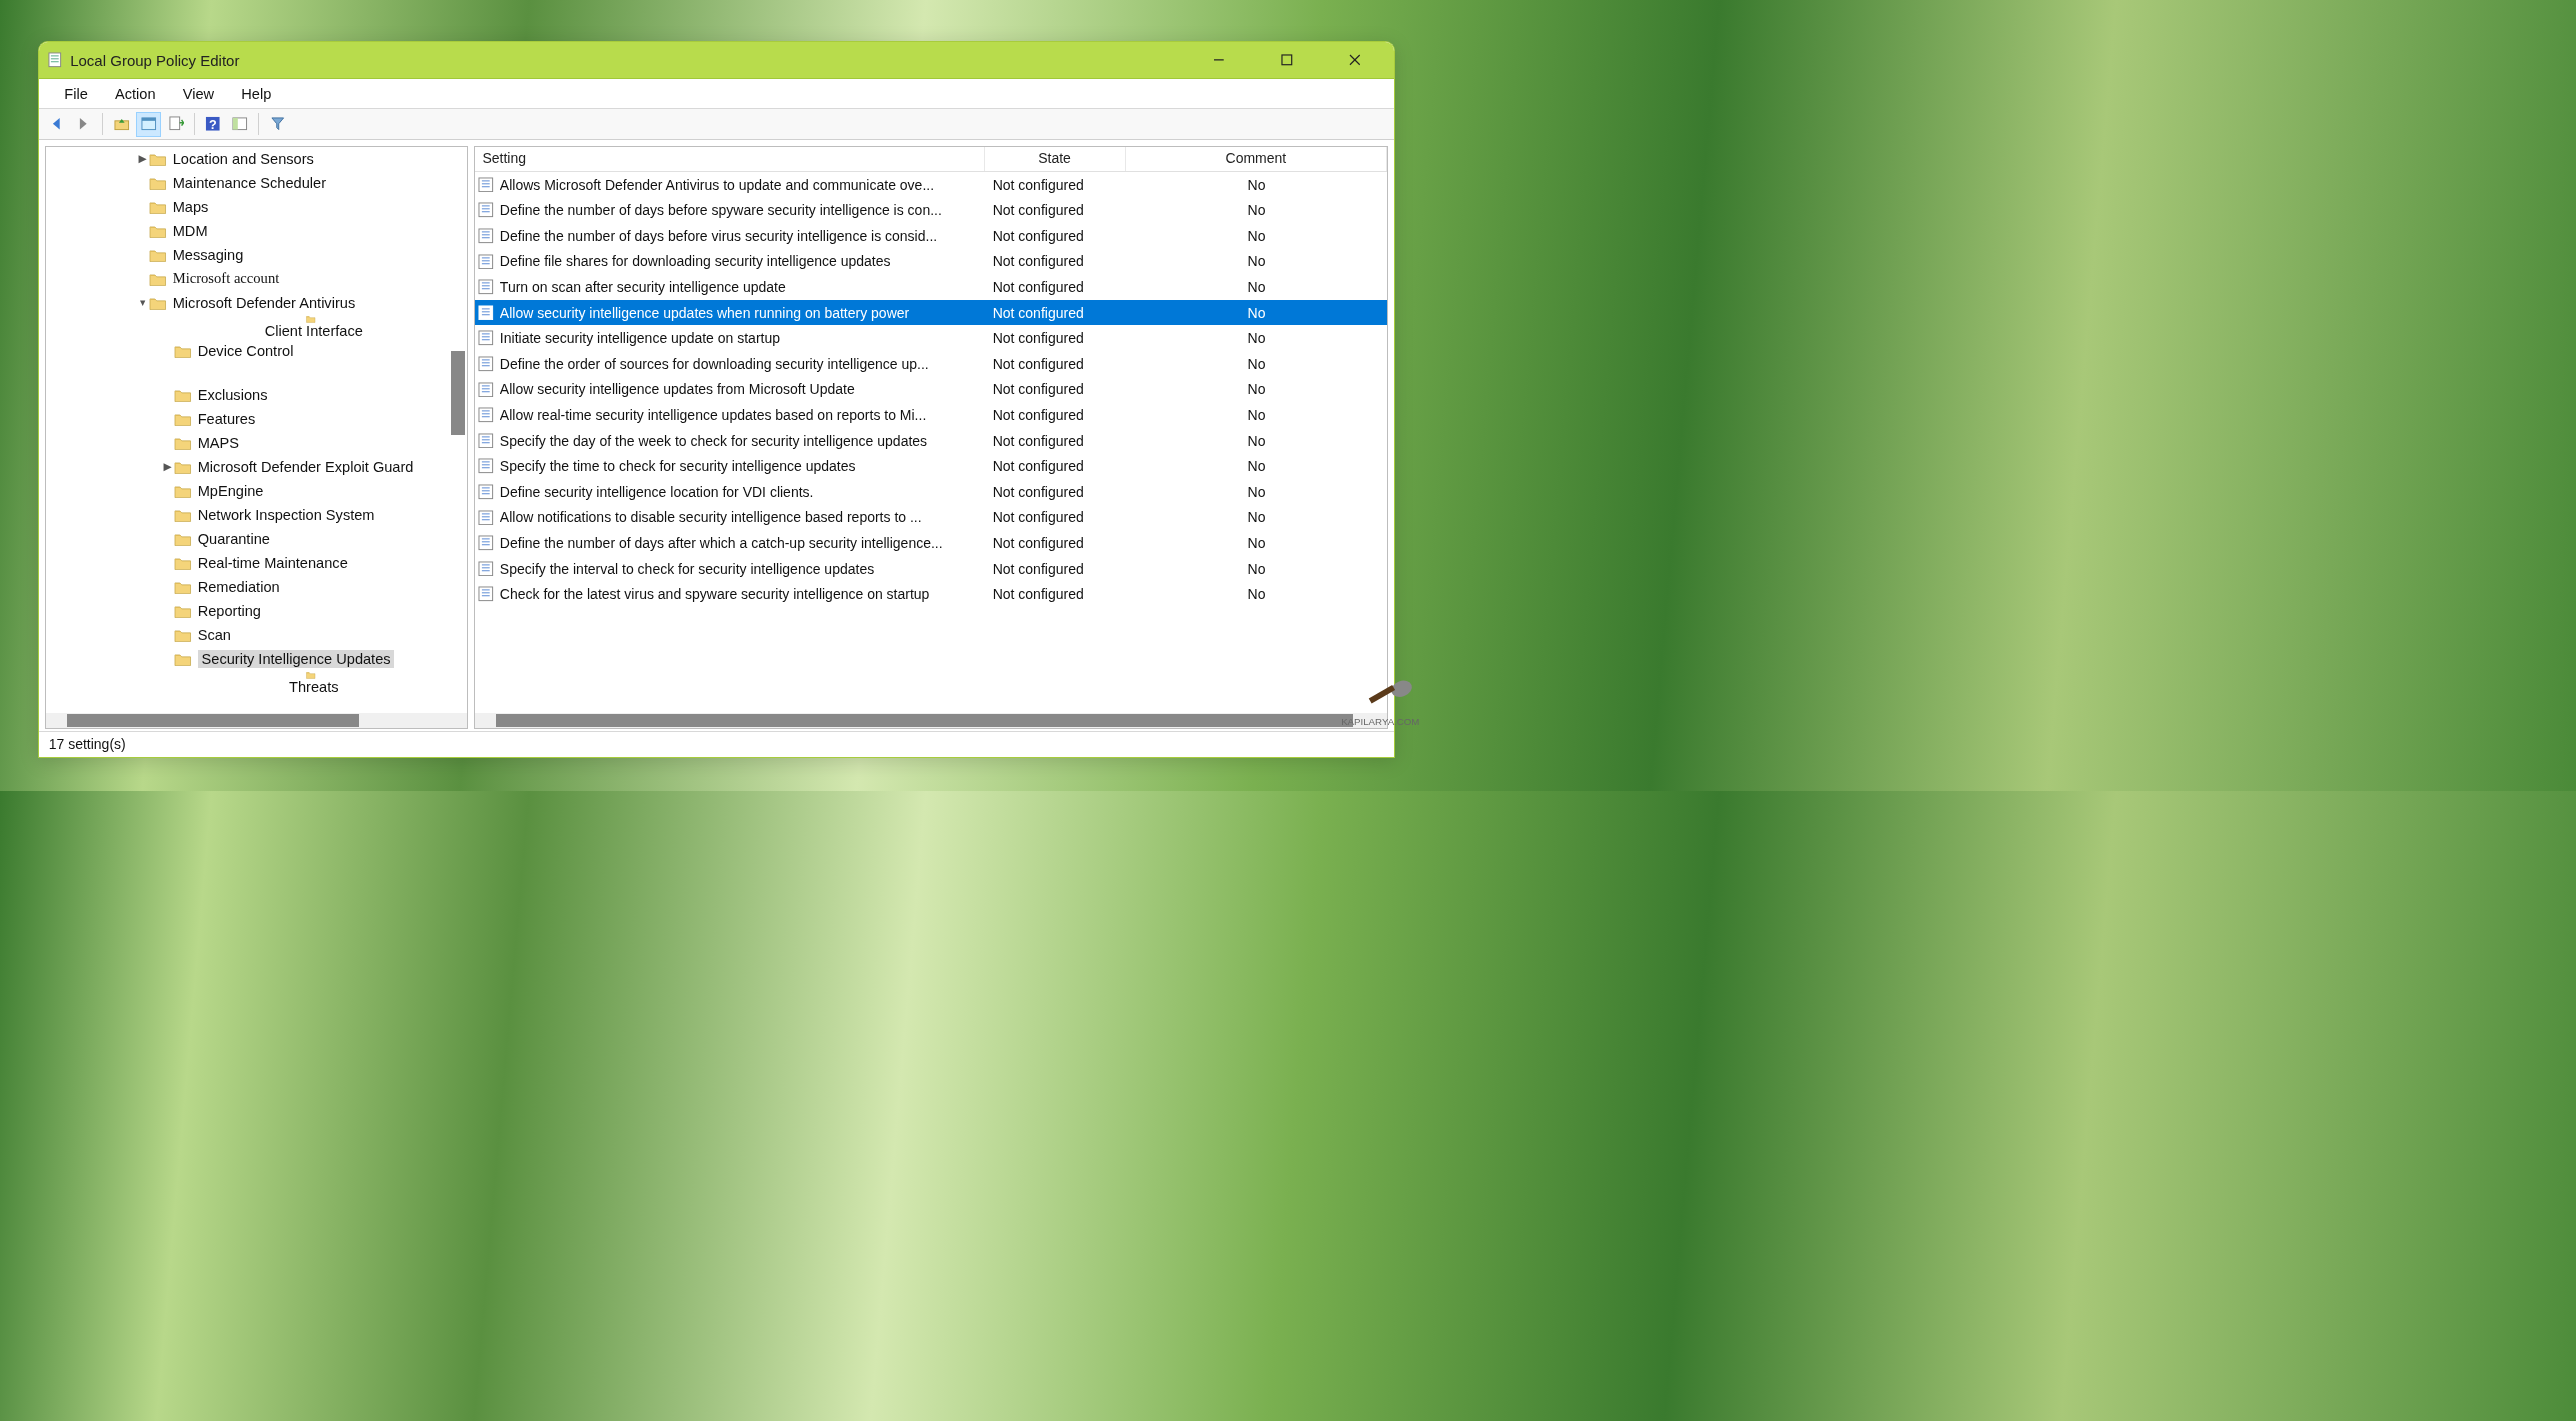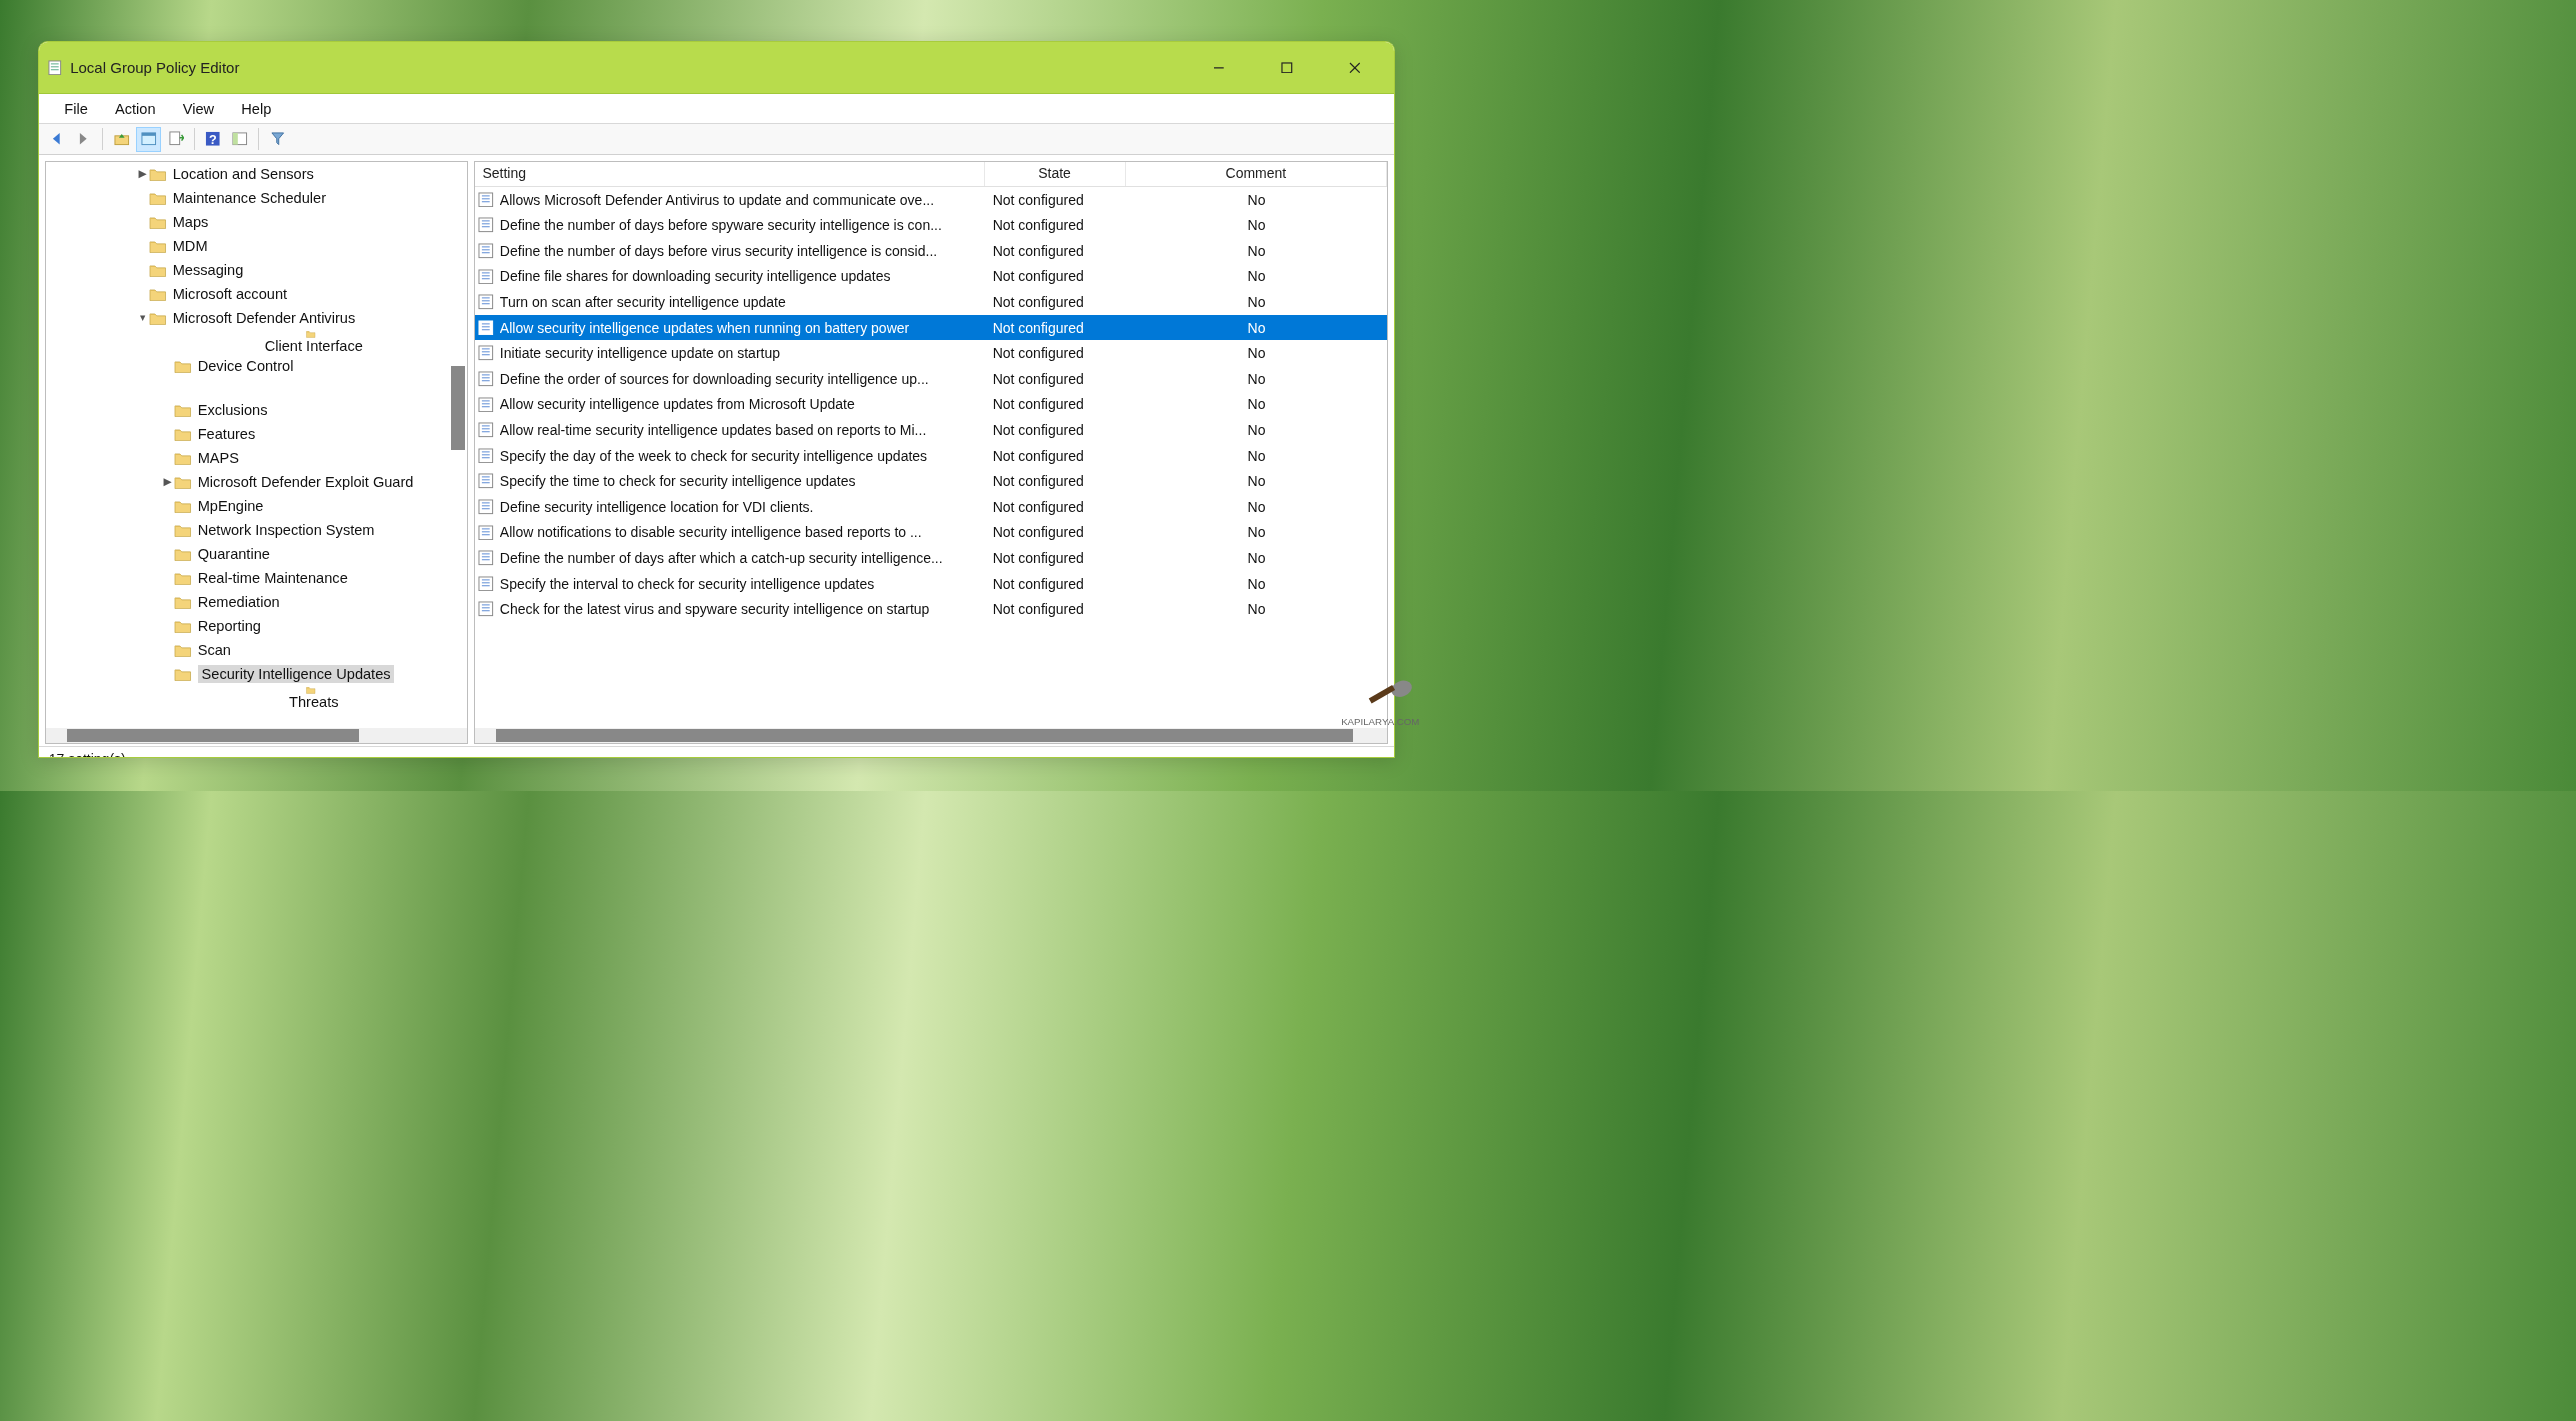--- a/index.html
+++ b/index.html
@@ -18,21 +18,21 @@
   top: 41px;
   width: 1357px;
   height: 717px;
   background: #fff;
   border: 1px solid #a8cc3c;
   border-radius: 9.7px 9.7px 0 0;
   overflow: hidden;
   box-shadow: 0 3.9px 19.5px rgba(0,0,0,0.15);
 }
 .titlebar {
-  height: 52px;
+  height: 37px;
   background: #b8dc4c;
   display: flex;
   align-items: center;
   padding: 0 7.8px;
   border-bottom: 1px solid #a0c838;
 }
 .titlebar-icon {
   width: 15.6px; height: 15.6px;
   margin-right: 7.8px;
   display: inline-flex;
@@ -313,21 +313,21 @@
             <span class="tree-label">MDM</span>
           </div>
           <div class="tree-row" style="padding-left: 90px;">
             <span class="expander"></span>
             <svg class="folder-icon" viewBox="0 0 18 15">
               <path d="M1 3 L6 3 L8 5 L17 5 L17 14 L1 14 Z" fill="#f4d47a" stroke="#c0a040" stroke-width="0.7"></path>
               <path d="M1 3 L6 3 L7 4 L1 4 Z" fill="#e0bc5a"></path>
             </svg>
             <span class="tree-label">Messaging</span>
           </div>
-          <div class="tree-row" style="padding-left: 90px;">
+          <div class="tree-row" style="padding-left: 90px; font-family: Liberation Serif, serif;">
             <span class="expander"></span>
             <svg class="folder-icon" viewBox="0 0 18 15">
               <path d="M1 3 L6 3 L8 5 L17 5 L17 14 L1 14 Z" fill="#f4d47a" stroke="#c0a040" stroke-width="0.7"></path>
               <path d="M1 3 L6 3 L7 4 L1 4 Z" fill="#e0bc5a"></path>
             </svg>
             <span class="tree-label">Microsoft account</span>
           </div>
           <div class="tree-row" style="padding-left: 90px;">
             <span class="expander">▾</span>
             <svg class="folder-icon" viewBox="0 0 18 15">

